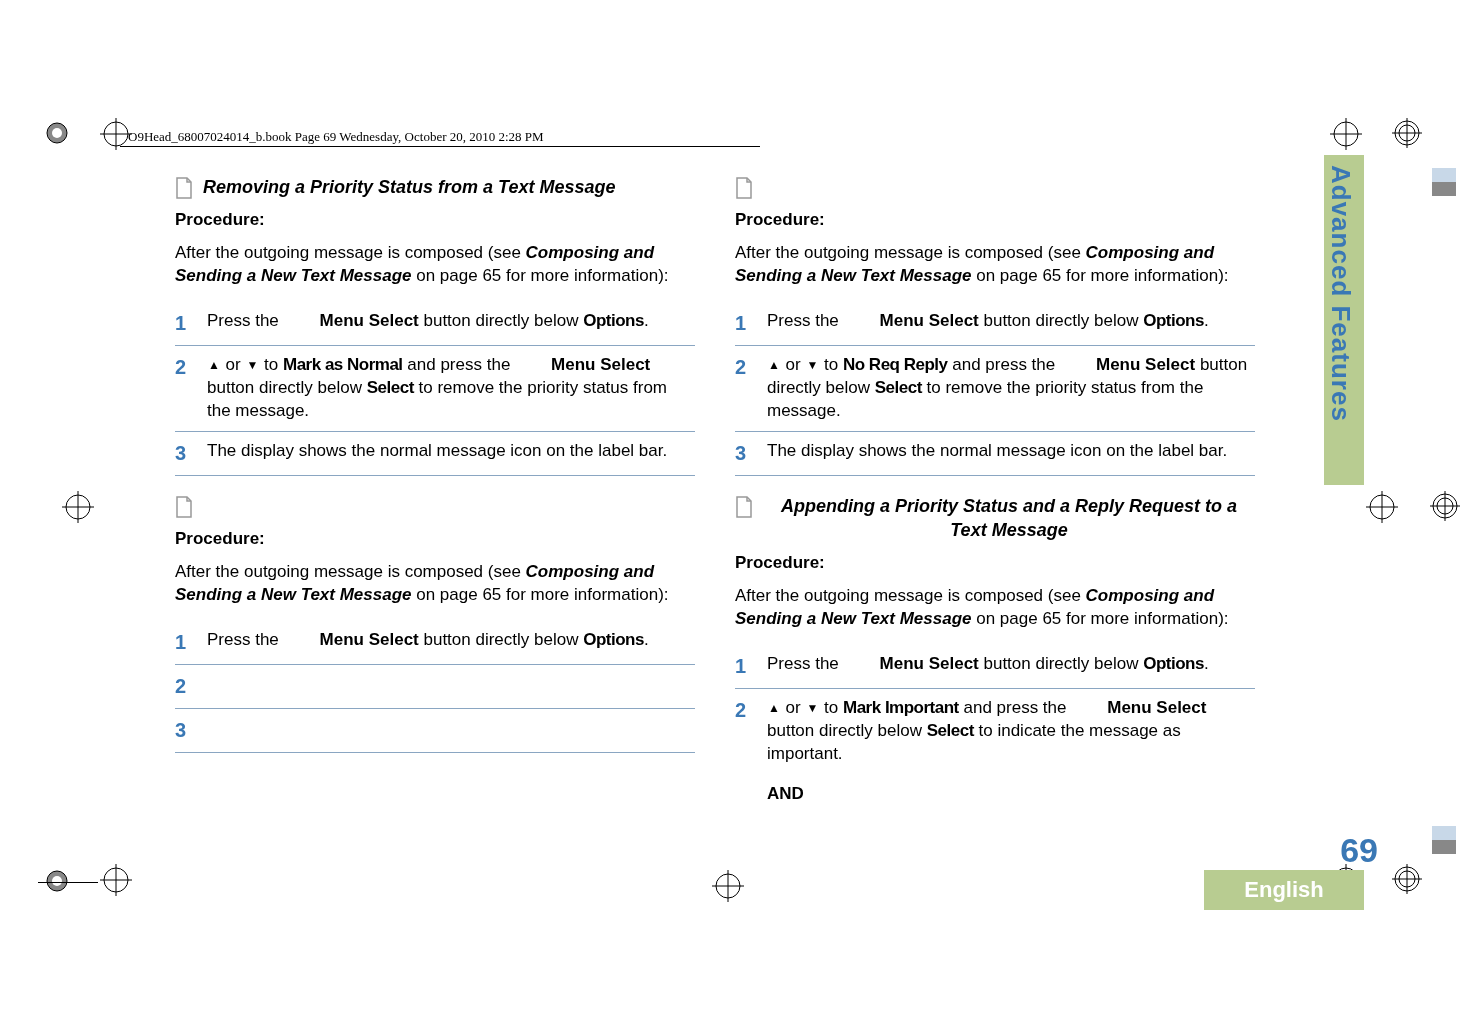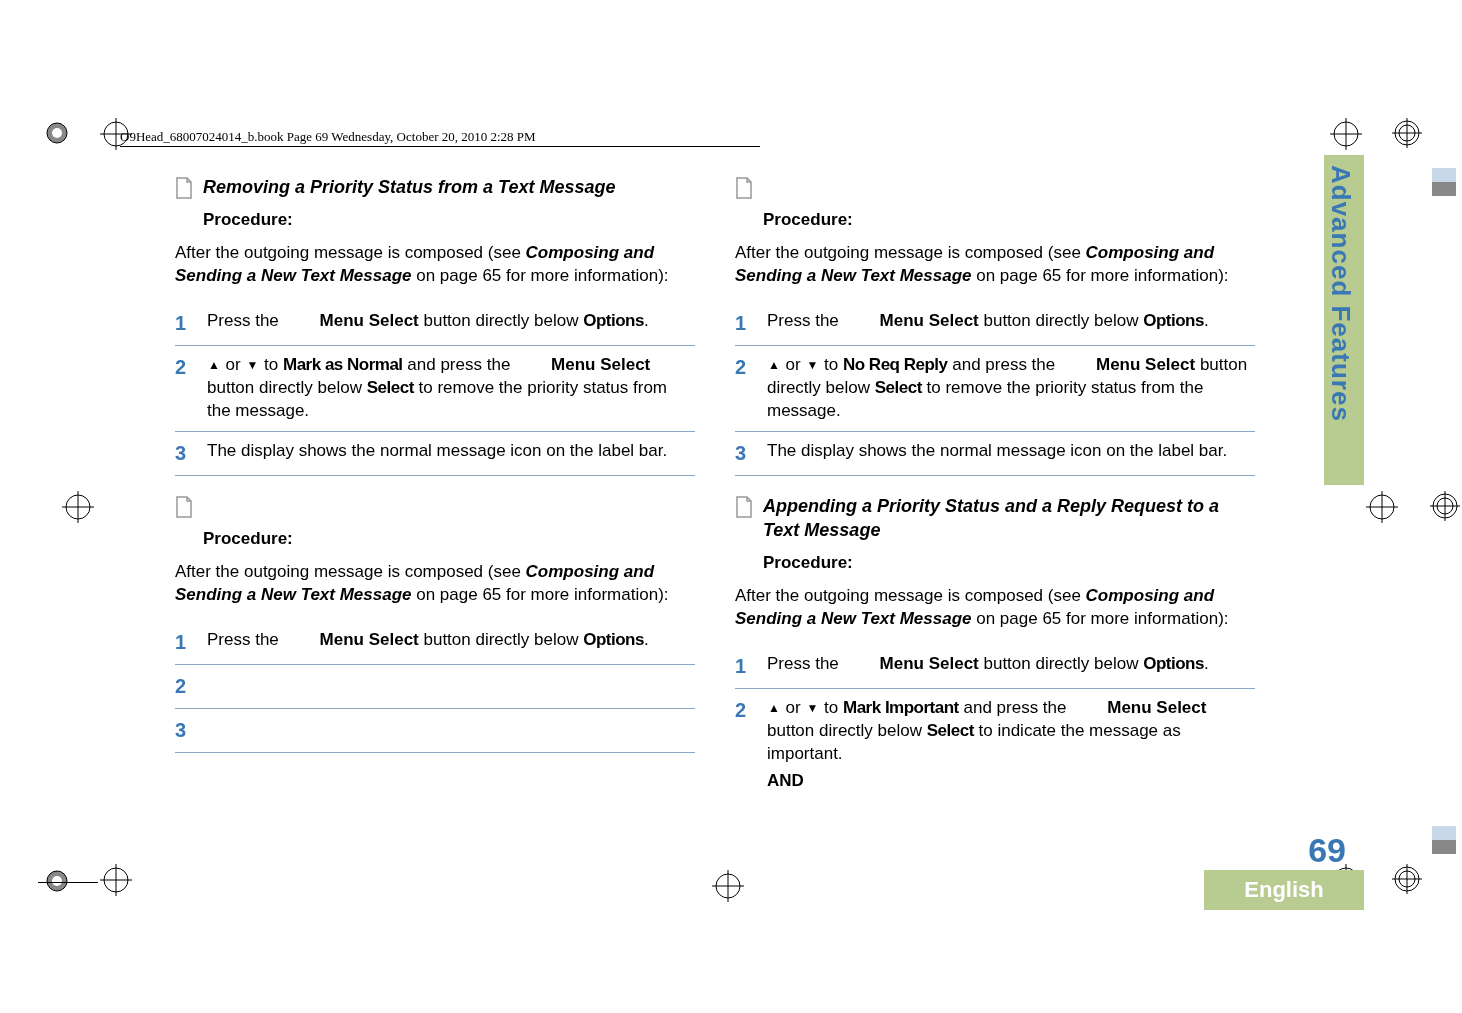--- a/index.html
+++ b/index.html
@@ -9,21 +9,21 @@
     width: 1462px;
     height: 1013px;
     position: relative;
     font-size: 17px;
     color: #000;
     line-height: 1.35;
   }
   .header-line {
     position: absolute;
     top: 128px;
-    left: 120px;
+    left: 128px;
     font-size: 13px;
     font-family: "Times New Roman", serif;
   }
   .header-rule {
     position: absolute;
     top: 146px;
     left: 120px;
     width: 640px;
     border-top: 0.5px solid #000;
   }
@@ -35,37 +35,37 @@
     display: flex;
     gap: 40px;
   }
   .col { width: 520px; }
   .section-head {
     display: flex;
     align-items: flex-start;
     gap: 10px;
     margin-top: 18px;
     margin-bottom: 10px;
+    text-align: center;
   }
   .section-head.first { margin-top: 0; }
   .doc-icon {
     width: 18px; height: 22px;
     flex-shrink: 0;
     margin-top: 2px;
   }
   .doc-icon svg { width: 18px; height: 22px; }
   .section-title {
     font-weight: bold;
     font-style: italic;
     font-size: 18px;
   }
   .proc-label {
     font-weight: bold;
     margin-bottom: 10px;
-    margin-left: 28px;
   }
   .intro { margin-bottom: 14px; }
   .steps { list-style: none; }
   .steps li {
     display: flex;
     gap: 16px;
     padding: 8px 0;
     border-bottom: 1px solid #8aa6c2;
   }
   .steps li:last-child { border-bottom: 1px solid #8aa6c2; }
@@ -79,42 +79,42 @@
   .step-body { flex: 1; }
   .bold { font-weight: bold; margin-left: 36px; }
   .bi { font-weight: bold; font-style: italic; }
   .ui { font-weight: bold; font-family: "Trebuchet MS", Arial, sans-serif; letter-spacing: -0.5px; }
   .tri {
     display: inline-block;
     font-size: 12px;
     vertical-align: 1px;
     margin: 0 1px;
   }
-  .andword { font-weight: bold; display: block; margin-top: 4px; }
+  .andword { font-weight: bold; display: block; margin-top: 17px; }
   .side-tab {
     position: absolute;
     right: 98px;
     top: 155px;
     width: 40px;
     height: 330px;
     background: #b8cc91;
   }
   .side-tab-text {
     position: absolute;
     right: 104px;
     top: 165px;
     color: #3a78b5;
     font-weight: bold;
     font-size: 26px;
     writing-mode: vertical-rl;
     letter-spacing: 1px;
   }
   .page-num {
     position: absolute;
-    right: 116px;
+    right: 84px;
     top: 828px;
     color: #3a78b5;
     font-weight: bold;
     font-size: 34px;
   }
   .lang-tab {
     position: absolute;
     right: 98px;
     top: 870px;
     width: 160px;

